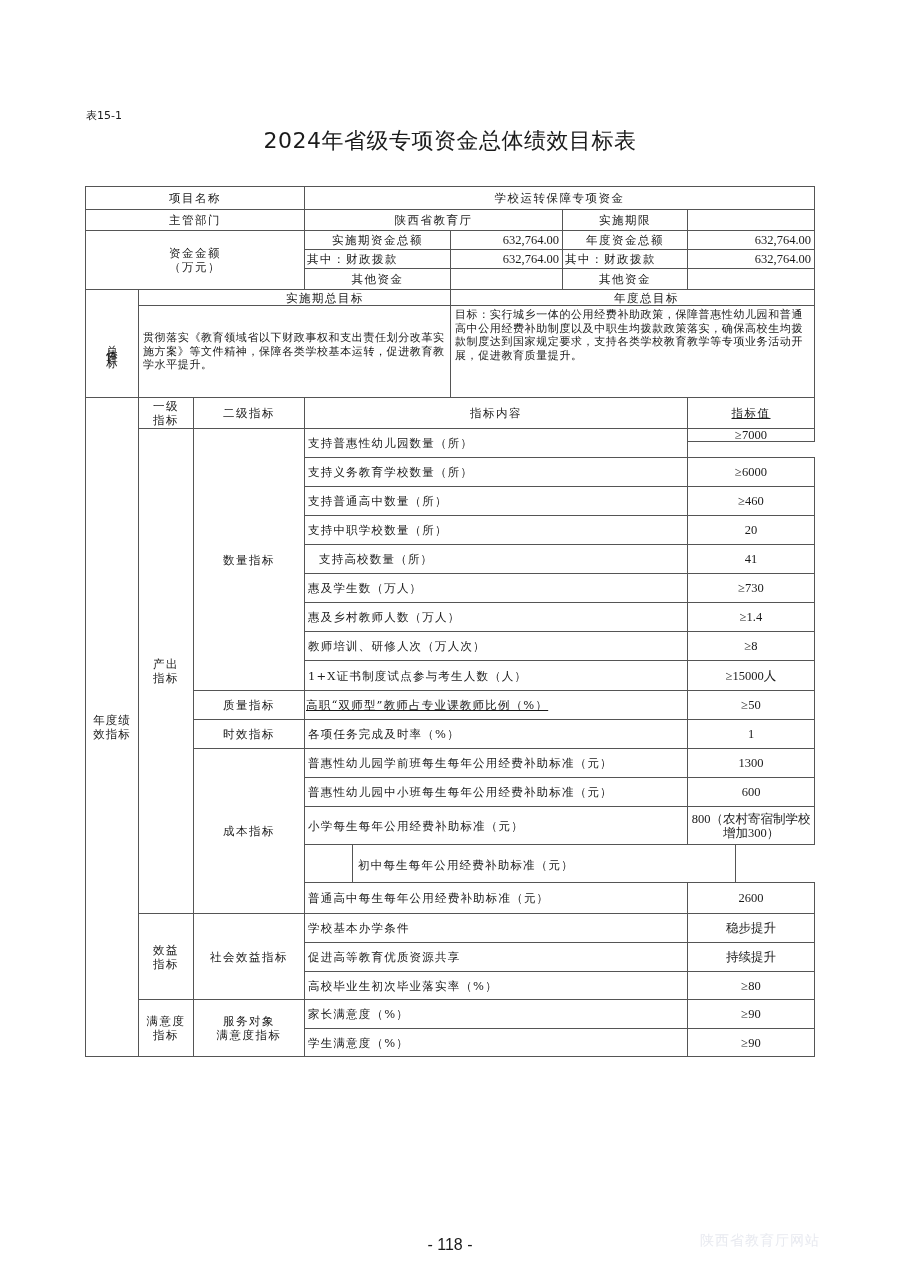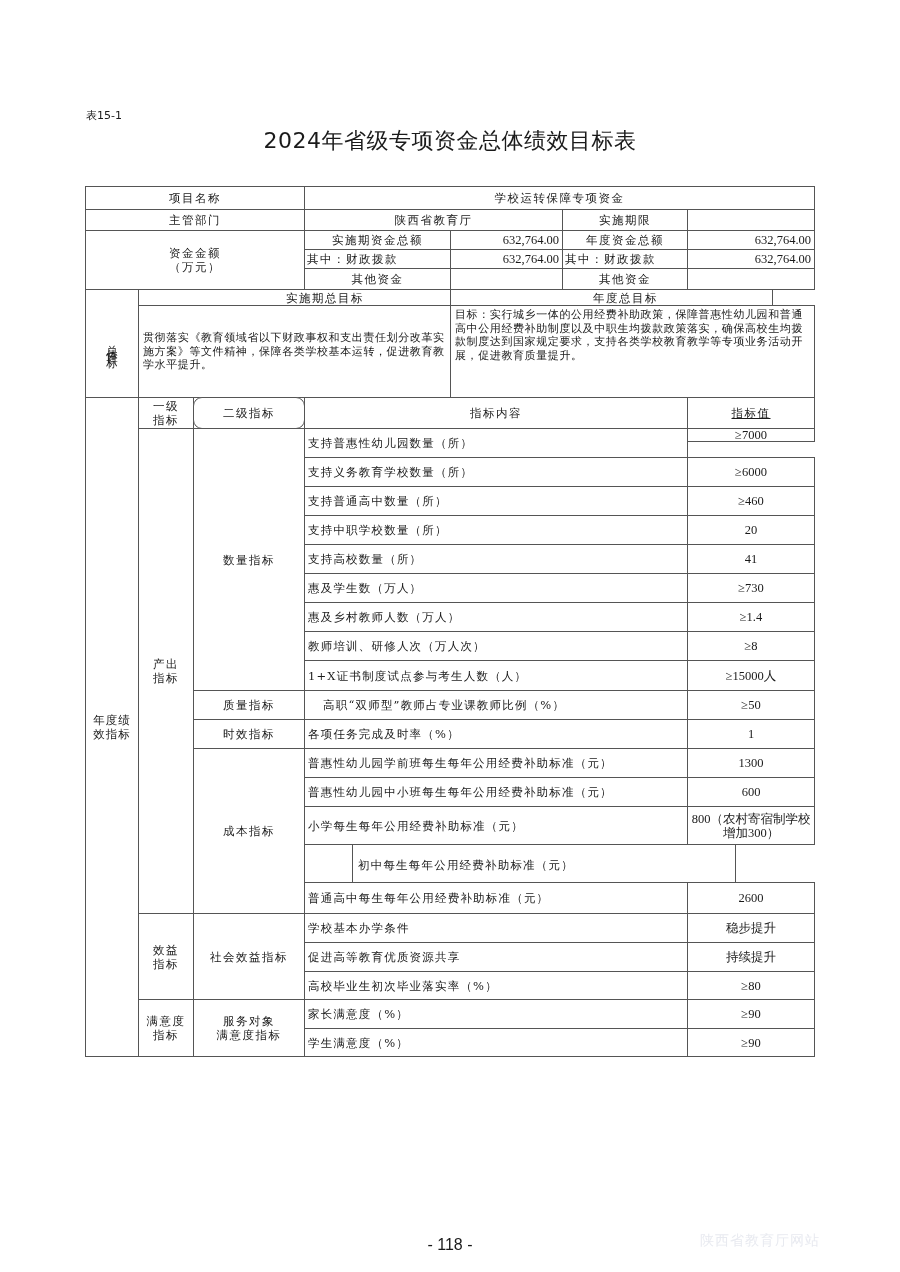--- a/index.html
+++ b/index.html
@@ -50,30 +50,30 @@
 
   <div class="cell" style="left:304px;top:268px;width:147px;height:22px;">其他资金</div>
   <div class="cell right" style="left:450px;top:268px;width:113px;height:22px;"></div>
   <div class="cell" style="left:562px;top:268px;width:126px;height:22px;">其他资金</div>
   <div class="cell right" style="left:687px;top:268px;width:128px;height:22px;"></div>
 
   <div class="cell" style="left:85px;top:289px;width:54px;height:109px;">
     <span class="vert">总体目标</span>
   </div>
   <div class="cell" style="left:138px;top:289px;width:374px;height:17px;">实施期总目标</div>
-  <div class="cell" style="left:450px;top:289px;width:323px;height:17px;padding-left:28px;">年度总目标</div>
+  <div class="cell" style="left:450px;top:289px;width:365px;height:17px;padding-left:28px;">年度总目标</div>
   <div class="cell para" style="left:138px;top:305px;width:313px;height:93px;">贯彻落实《教育领域省以下财政事权和支出责任划分改革实施方案》等文件精神，保障各类学校基本运转，促进教育教学水平提升。</div>
   <div class="cell para" style="left:450px;top:305px;width:365px;height:93px;align-items:flex-start;">目标：实行城乡一体的公用经费补助政策，保障普惠性幼儿园和普通高中公用经费补助制度以及中职生均拨款政策落实，确保高校生均拨款制度达到国家规定要求，支持各类学校教育教学等专项业务活动开展，促进教育质量提升。</div>
 
   <div class="cell" style="left:85px;top:397px;width:54px;height:660px;">
     <span style="width:44px;display:block;letter-spacing:1px;">年度绩效指标</span>
   </div>
 
   <div class="cell" style="left:138px;top:397px;width:56px;height:32px;padding:0 10px;">一级指标</div>
-  <div class="cell" style="left:193px;top:397px;width:112px;height:32px;border-radius:9px;">二级指标</div>
+  <div class="cell" style="left:193px;top:397px;width:112px;height:32px;">二级指标</div>
   <div class="cell" style="left:304px;top:397px;width:384px;height:32px;">指标内容</div>
   <div class="cell" style="left:687px;top:397px;width:128px;height:32px;text-decoration:underline;">指标值</div>
 
   <div class="cell" style="left:138px;top:428px;width:56px;height:486px;">
     <span style="width:32px;display:block;">产出指标</span>
   </div>
   <div class="cell" style="left:138px;top:913px;width:56px;height:87px;">
     <span style="width:32px;display:block;">效益指标</span>
   </div>
   <div class="cell" style="left:138px;top:999px;width:56px;height:58px;">
@@ -92,31 +92,31 @@
 
   <div id="rows">
       <div class="cell left" style="left: 304px; top: 428px; width: 384px; height: 30px; padding-left: 3px; letter-spacing: 1.2px;">支持普惠性幼儿园数量（所）</div>
       <div class="cell num" style="left: 687px; top: 428px; width: 128px; height: 14px; padding: 0px 3px;">≥7000</div>
       <div class="cell left" style="left: 304px; top: 457px; width: 384px; height: 30px; padding-left: 3px; letter-spacing: 1.2px;">支持义务教育学校数量（所）</div>
       <div class="cell num" style="left: 687px; top: 457px; width: 128px; height: 30px; padding: 0px 3px;">≥6000</div>
       <div class="cell left" style="left: 304px; top: 486px; width: 384px; height: 30px; padding-left: 3px; letter-spacing: 1.2px;">支持普通高中数量（所）</div>
       <div class="cell num" style="left: 687px; top: 486px; width: 128px; height: 30px; padding: 0px 3px;">≥460</div>
       <div class="cell left" style="left: 304px; top: 515px; width: 384px; height: 30px; padding-left: 3px; letter-spacing: 1.2px;">支持中职学校数量（所）</div>
       <div class="cell num" style="left: 687px; top: 515px; width: 128px; height: 30px; padding: 0px 3px;">20</div>
-      <div class="cell left" style="left: 304px; top: 544px; width: 384px; height: 30px; padding-left: 3px; letter-spacing: 1.2px;">支持高校数量（所）</div>
+      <div class="cell left" style="left: 304px; top: 544px; width: 384px; height: 30px; padding-left: 14px; letter-spacing: 1.2px;">支持高校数量（所）</div>
       <div class="cell num" style="left: 687px; top: 544px; width: 128px; height: 30px; padding: 0px 3px;">41</div>
       <div class="cell left" style="left: 304px; top: 573px; width: 384px; height: 30px; padding-left: 3px; letter-spacing: 1.2px;">惠及学生数（万人）</div>
       <div class="cell num" style="left: 687px; top: 573px; width: 128px; height: 30px; padding: 0px 16px;">≥730</div>
       <div class="cell left" style="left: 304px; top: 602px; width: 384px; height: 30px; padding-left: 3px; letter-spacing: 1.2px;">惠及乡村教师人数（万人）</div>
       <div class="cell num" style="left: 687px; top: 602px; width: 128px; height: 30px; padding: 0px 3px;">≥1.4</div>
       <div class="cell left" style="left: 304px; top: 631px; width: 384px; height: 30px; padding-left: 3px; letter-spacing: 1.2px;">教师培训、研修人次（万人次）</div>
       <div class="cell num" style="left: 687px; top: 631px; width: 128px; height: 30px; padding: 0px 3px;">≥8</div>
       <div class="cell left" style="left: 304px; top: 660px; width: 384px; height: 31px; padding-left: 3px; letter-spacing: 1.2px;">1+X证书制度试点参与考生人数（人）</div>
       <div class="cell num" style="left: 687px; top: 660px; width: 128px; height: 31px; padding: 0px 3px;">≥15000人</div>
-      <div class="cell left" style="left: 304px; top: 690px; width: 384px; height: 30px; padding-left: 18px; letter-spacing: 1.2px;">高职“双师型”教师占专业课教师比例（%）</div>
+      <div class="cell left" style="left: 304px; top: 690px; width: 384px; height: 30px; padding-left: 1px; letter-spacing: 1.2px; text-decoration: underline;">高职“双师型”教师占专业课教师比例（%）</div>
       <div class="cell num" style="left: 687px; top: 690px; width: 128px; height: 30px; padding: 0px 3px;">≥50</div>
       <div class="cell left" style="left: 304px; top: 719px; width: 384px; height: 30px; padding-left: 3px; letter-spacing: 1.2px;">各项任务完成及时率（%）</div>
       <div class="cell num" style="left: 687px; top: 719px; width: 128px; height: 30px; padding: 0px 3px;">1</div>
       <div class="cell left" style="left: 304px; top: 748px; width: 384px; height: 30px; padding-left: 3px; letter-spacing: 1.2px;">普惠性幼儿园学前班每生每年公用经费补助标准（元）</div>
       <div class="cell num" style="left: 687px; top: 748px; width: 128px; height: 30px; padding: 0px 3px;">1300</div>
       <div class="cell left" style="left: 304px; top: 777px; width: 384px; height: 30px; padding-left: 3px; letter-spacing: 1.2px;">普惠性幼儿园中小班每生每年公用经费补助标准（元）</div>
       <div class="cell num" style="left: 687px; top: 777px; width: 128px; height: 30px; padding: 0px 3px;">600</div>
       <div class="cell left" style="left: 304px; top: 806px; width: 384px; height: 39px; padding-left: 3px; letter-spacing: 1.2px;">小学每生每年公用经费补助标准（元）</div>
       <div class="cell num" style="left: 687px; top: 806px; width: 128px; height: 39px; padding: 0px 3px;">800（农村寄宿制学校增加300）</div>
       <div class="cell left" style="left: 304px; top: 844px; width: 384px; height: 42px; padding-left: 5px; letter-spacing: 1.2px; margin-left: 48px;">初中每生每年公用经费补助标准（元）</div>

